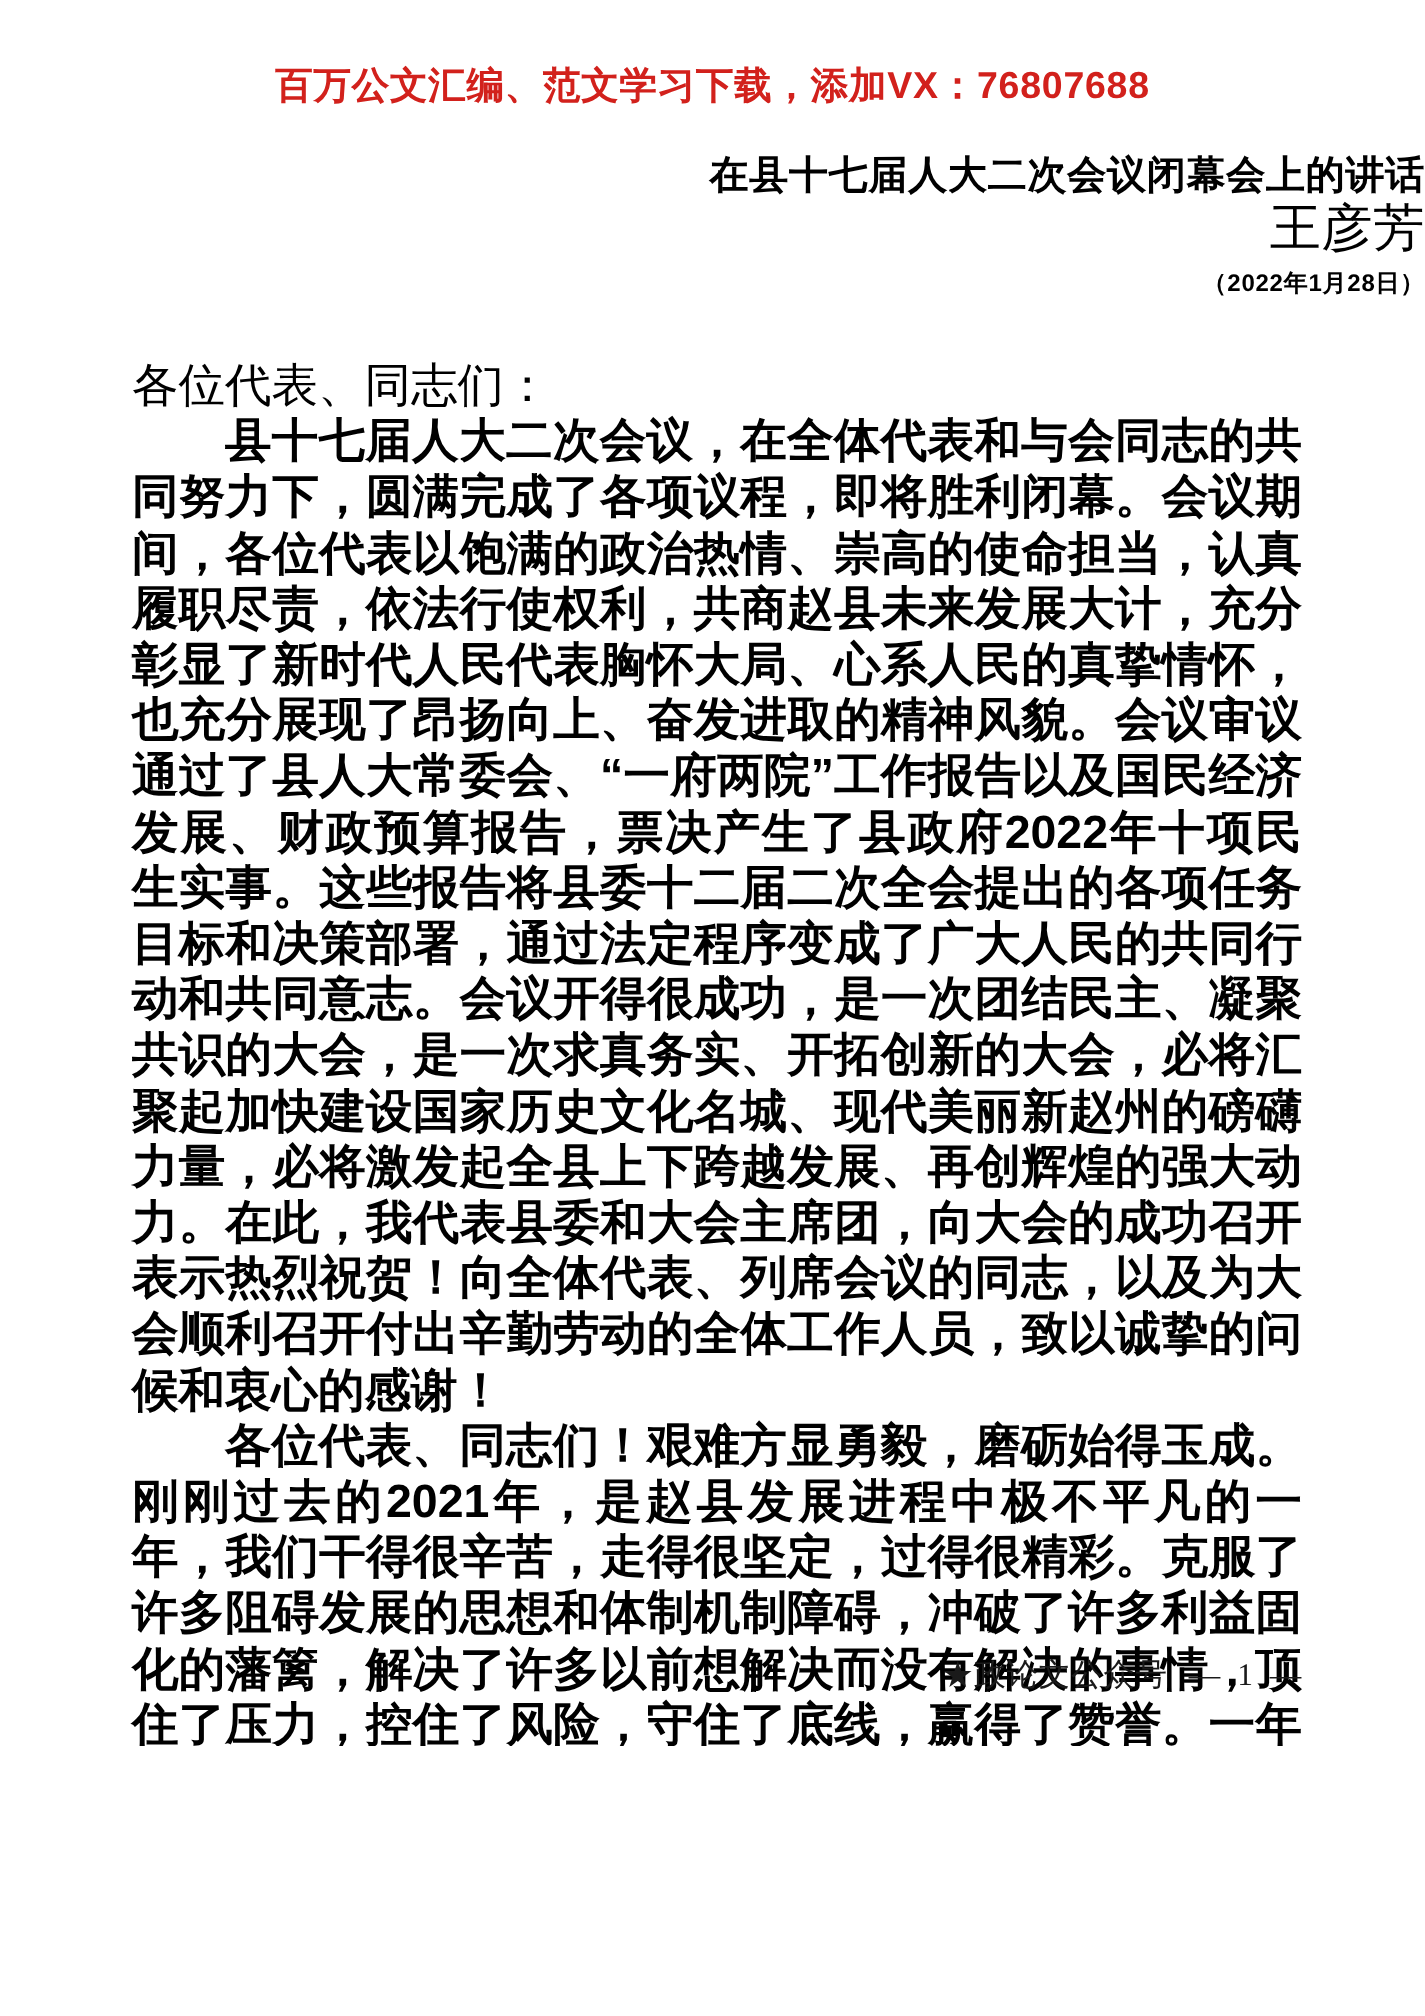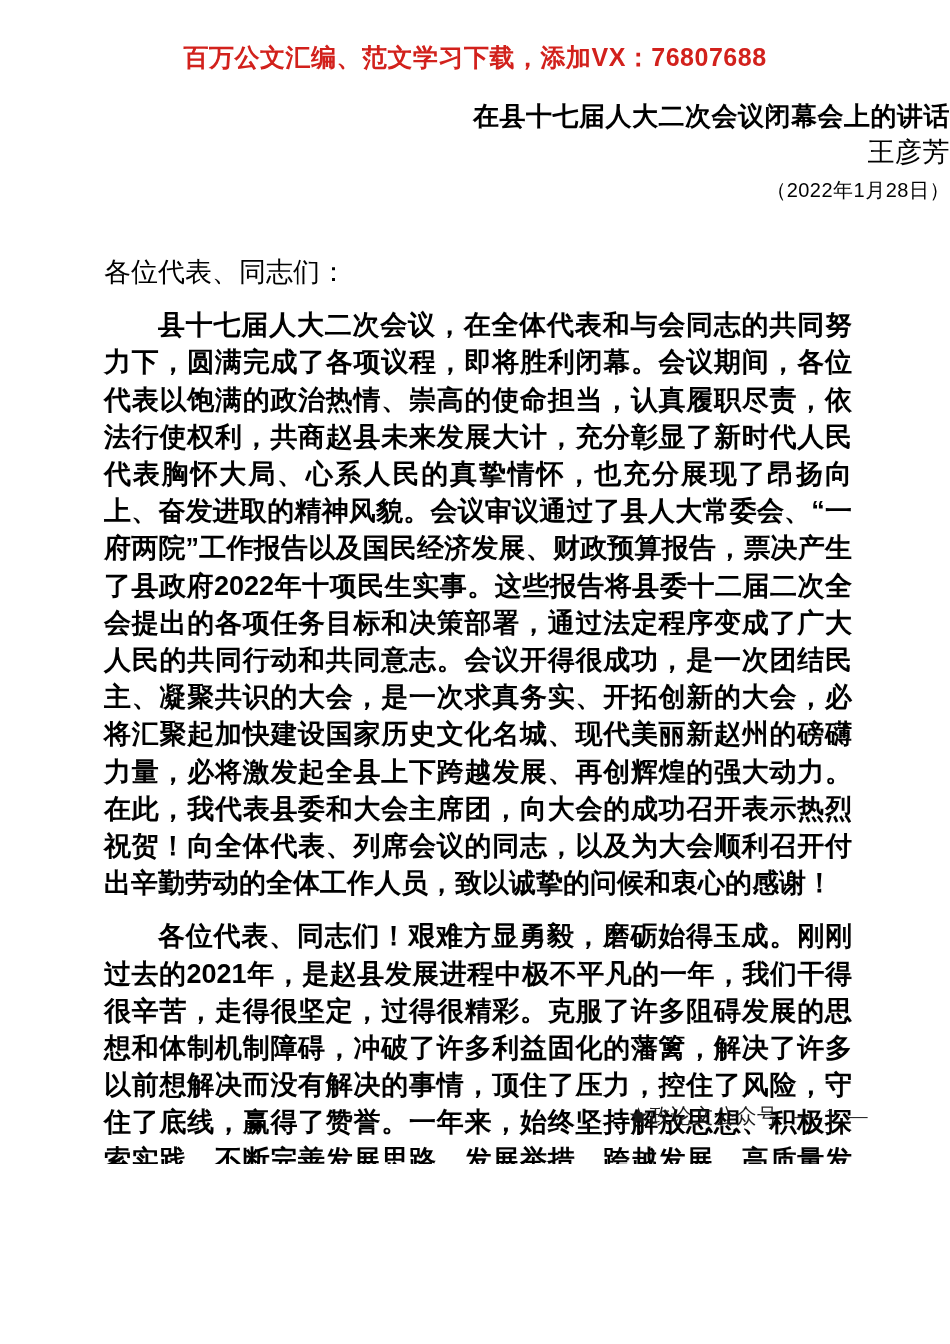--- a/index.html
+++ b/index.html
@@ -44,46 +44,46 @@
     width: 950px;
     text-align: right;
   }
   .doc-title {
     font-size: 26px;
     font-weight: 700;
     line-height: 36px;
     letter-spacing: 0.5px;
   }
   .doc-author {
-    font-size: 27px;
+    font-size: 34px;
     font-weight: 400;
     line-height: 37px;
     letter-spacing: 0.5px;
   }
   .doc-date {
-    font-size: 20px;
-    font-weight: 400;
+    font-size: 16px;
+    font-weight: 700;
     line-height: 38px;
     letter-spacing: 0.5px;
   }
 
   
   .body-text {
     position: absolute;
     top: 238px;
     left: 88px;
     width: 780px;
   }
   .para {
-    font-size: 27px;
+    font-size: 31px;
     line-height: 37.2px;
     text-align: justify;
     text-align-last: left;
     letter-spacing: 0px;
-    margin: 16px;
+    margin: 0;
     word-break: break-all;
   }
   .para.indent {
     text-indent: 2em;
     font-weight: bold;
   }
 
   
   .footer {
     position: absolute;

